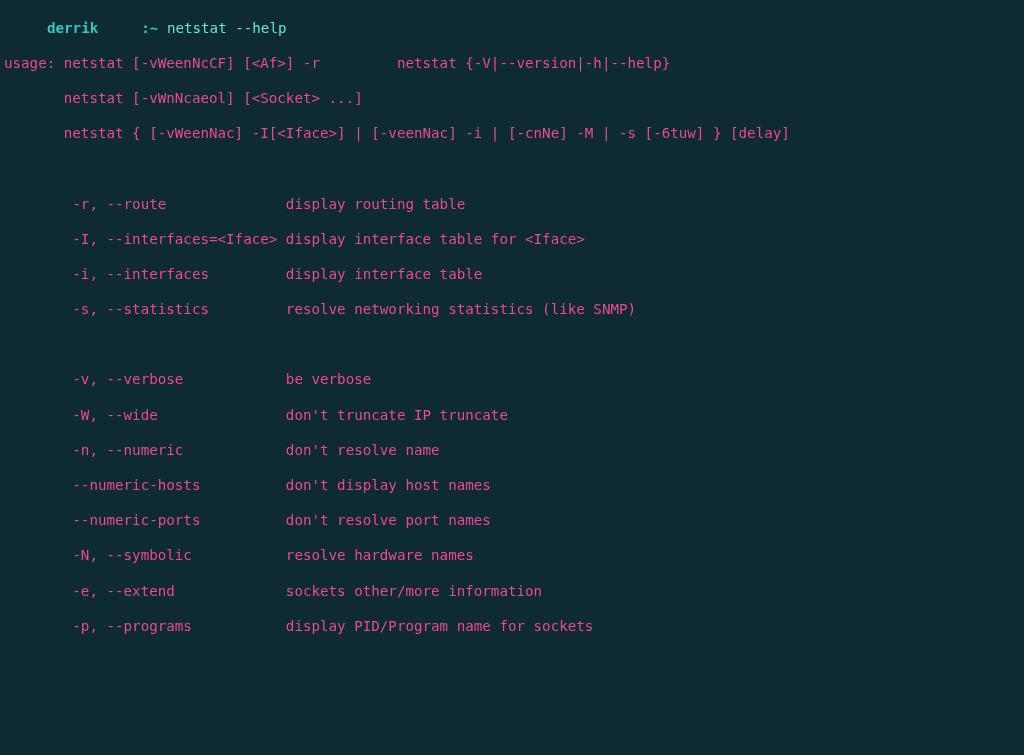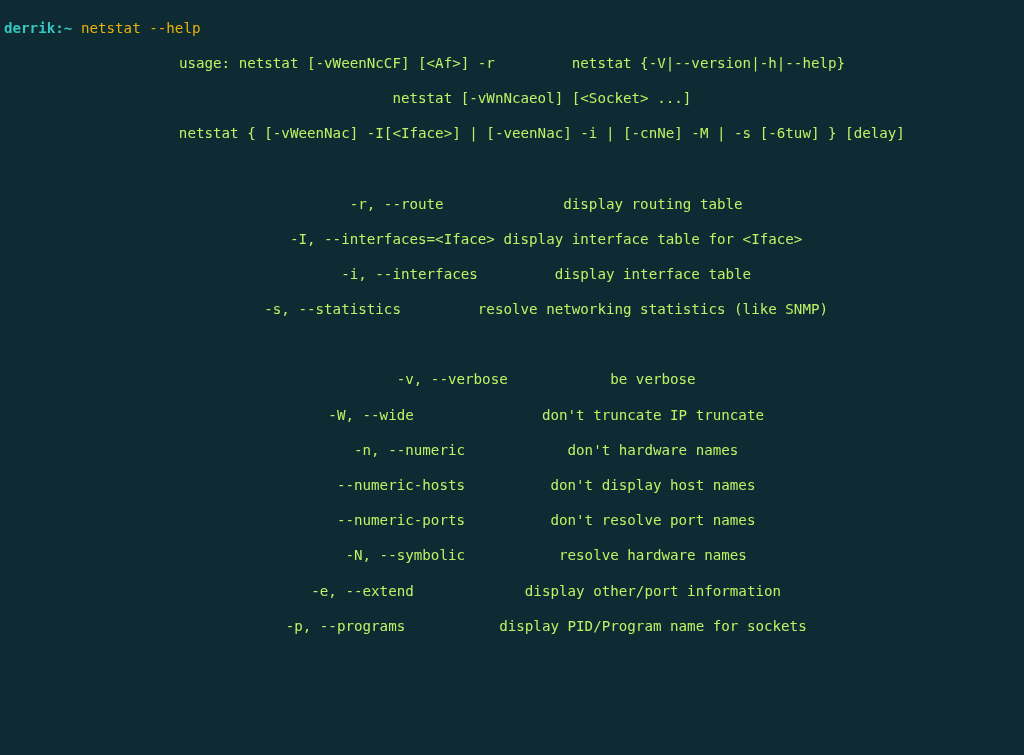--- a/index.html
+++ b/index.html
@@ -10,46 +10,46 @@
       color: #a6d2d4;
       font-family: "DejaVu Sans Mono", "Liberation Mono", "Courier New", monospace;
       font-size: 14.2px;
       line-height: 17.6px;
       overflow: hidden;
     }
     .term {
       padding: 2px 4px;
       white-space: pre;
     }
-    .prompt { color: #35c6c0; font-weight: bold; }
+    .prompt { color: #35c6c0; font-weight: bold; margin-left: 43px; }
     .tilde  { color: #35c6c0; font-weight: bold; }
-    .cmd    { color: #eab308; }
-    .out    { color: #bef264; text-align: center; }
+    .cmd    { color: #5eead4; }
+    .out    { color: #ec4899; }
   </style>
 </head>
 <body>
 
 <div class="term">
 <div><span class="prompt">derrik</span><span class="prompt">:</span><span class="tilde">~</span><span class="cmd"> </span><span class="cmd">netstat --help</span></div>
 <div class="out">usage: netstat [-vWeenNcCF] [&lt;Af&gt;] -r         netstat {-V|--version|-h|--help}</div>
 <div class="out">       netstat [-vWnNcaeol] [&lt;Socket&gt; ...]</div>
 <div class="out">       netstat { [-vWeenNac] -I[&lt;Iface&gt;] | [-veenNac] -i | [-cnNe] -M | -s [-6tuw] } [delay]</div>
 <div class="out"> </div>
 <div class="out">        -r, --route              display routing table</div>
 <div class="out">        -I, --interfaces=&lt;Iface&gt; display interface table for &lt;Iface&gt;</div>
 <div class="out">        -i, --interfaces         display interface table</div>
 <div class="out">        -s, --statistics         resolve networking statistics (like SNMP)</div>
 <div class="out"> </div>
 <div class="out">        -v, --verbose            be verbose</div>
 <div class="out">        -W, --wide               don't truncate IP truncate</div>
-<div class="out">        -n, --numeric            don't hardware names</div>
+<div class="out">        -n, --numeric            don't resolve name</div>
 <div class="out">        --numeric-hosts          don't display host names</div>
 <div class="out">        --numeric-ports          don't resolve port names</div>
 <div class="out">        -N, --symbolic           resolve hardware names</div>
-<div class="out">        -e, --extend             display other/port information</div>
+<div class="out">        -e, --extend             sockets other/more information</div>
 <div class="out">        -p, --programs           display PID/Program name for sockets</div>
 
 
 
 
 
 
 
 
 

